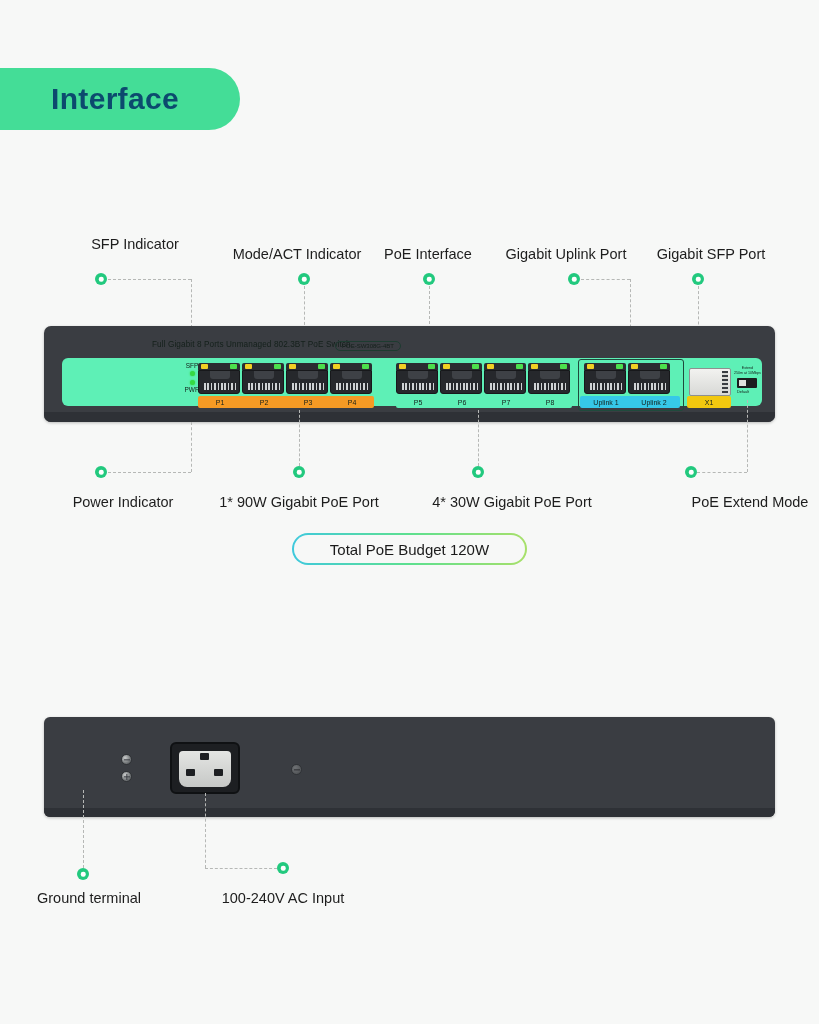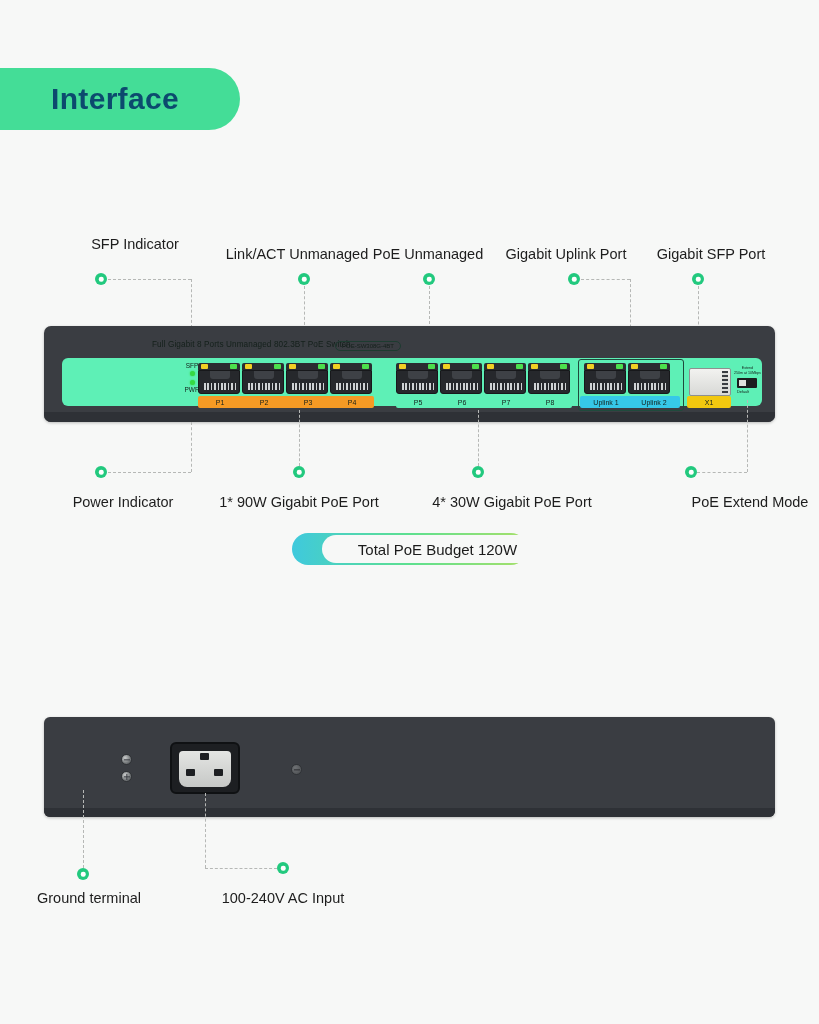--- a/index.html
+++ b/index.html
@@ -341,21 +341,20 @@
   .budget-inner {
     width: 100%;
     height: 100%;
     border-radius: 14px;
     background: #f7f8f7;
     display: flex;
     align-items: center;
     justify-content: center;
     font-size: 15px;
     color: #1b1b1b;
-    margin-left: 28px;
   }
 
   
   .panel-rear {
     position: absolute;
     left: 44px;
     top: 717px;
     width: 731px;
     height: 100px;
     background: #3a3d42;
@@ -448,22 +447,22 @@
   }
 </style>
 </head>
 <body>
 
 <div class="banner">
   <span class="banner-text">Interface</span>
 </div>
 
 <div class="callout-label" style="left:123px; top:236px;margin-left:12px;">SFP Indicator</div>
-<div class="callout-label" style="left:297px; top:246px;">Link/ACT Unmanaged</div>
-<div class="callout-label" style="left:428px; top:246px;">PoE Unmanaged</div>
+<div class="callout-label" style="left:297px; top:246px;">Mode/ACT Indicator</div>
+<div class="callout-label" style="left:428px; top:246px;">PoE Interface</div>
 <div class="callout-label" style="left:566px; top:246px;">Gigabit Uplink Port</div>
 <div class="callout-label" style="left:711px; top:246px;text-align:right;">Gigabit SFP Port</div>
 
 <div class="marker" style="left:101px; top:279px;"></div>
 <div class="marker" style="left:304px; top:279px;"></div>
 <div class="marker" style="left:429px; top:279px;"></div>
 <div class="marker" style="left:574px; top:279px;"></div>
 <div class="marker" style="left:698px; top:279px;"></div>
 
 <div class="lead-h" style="left:108px; top:279px; width:83px;"></div>

